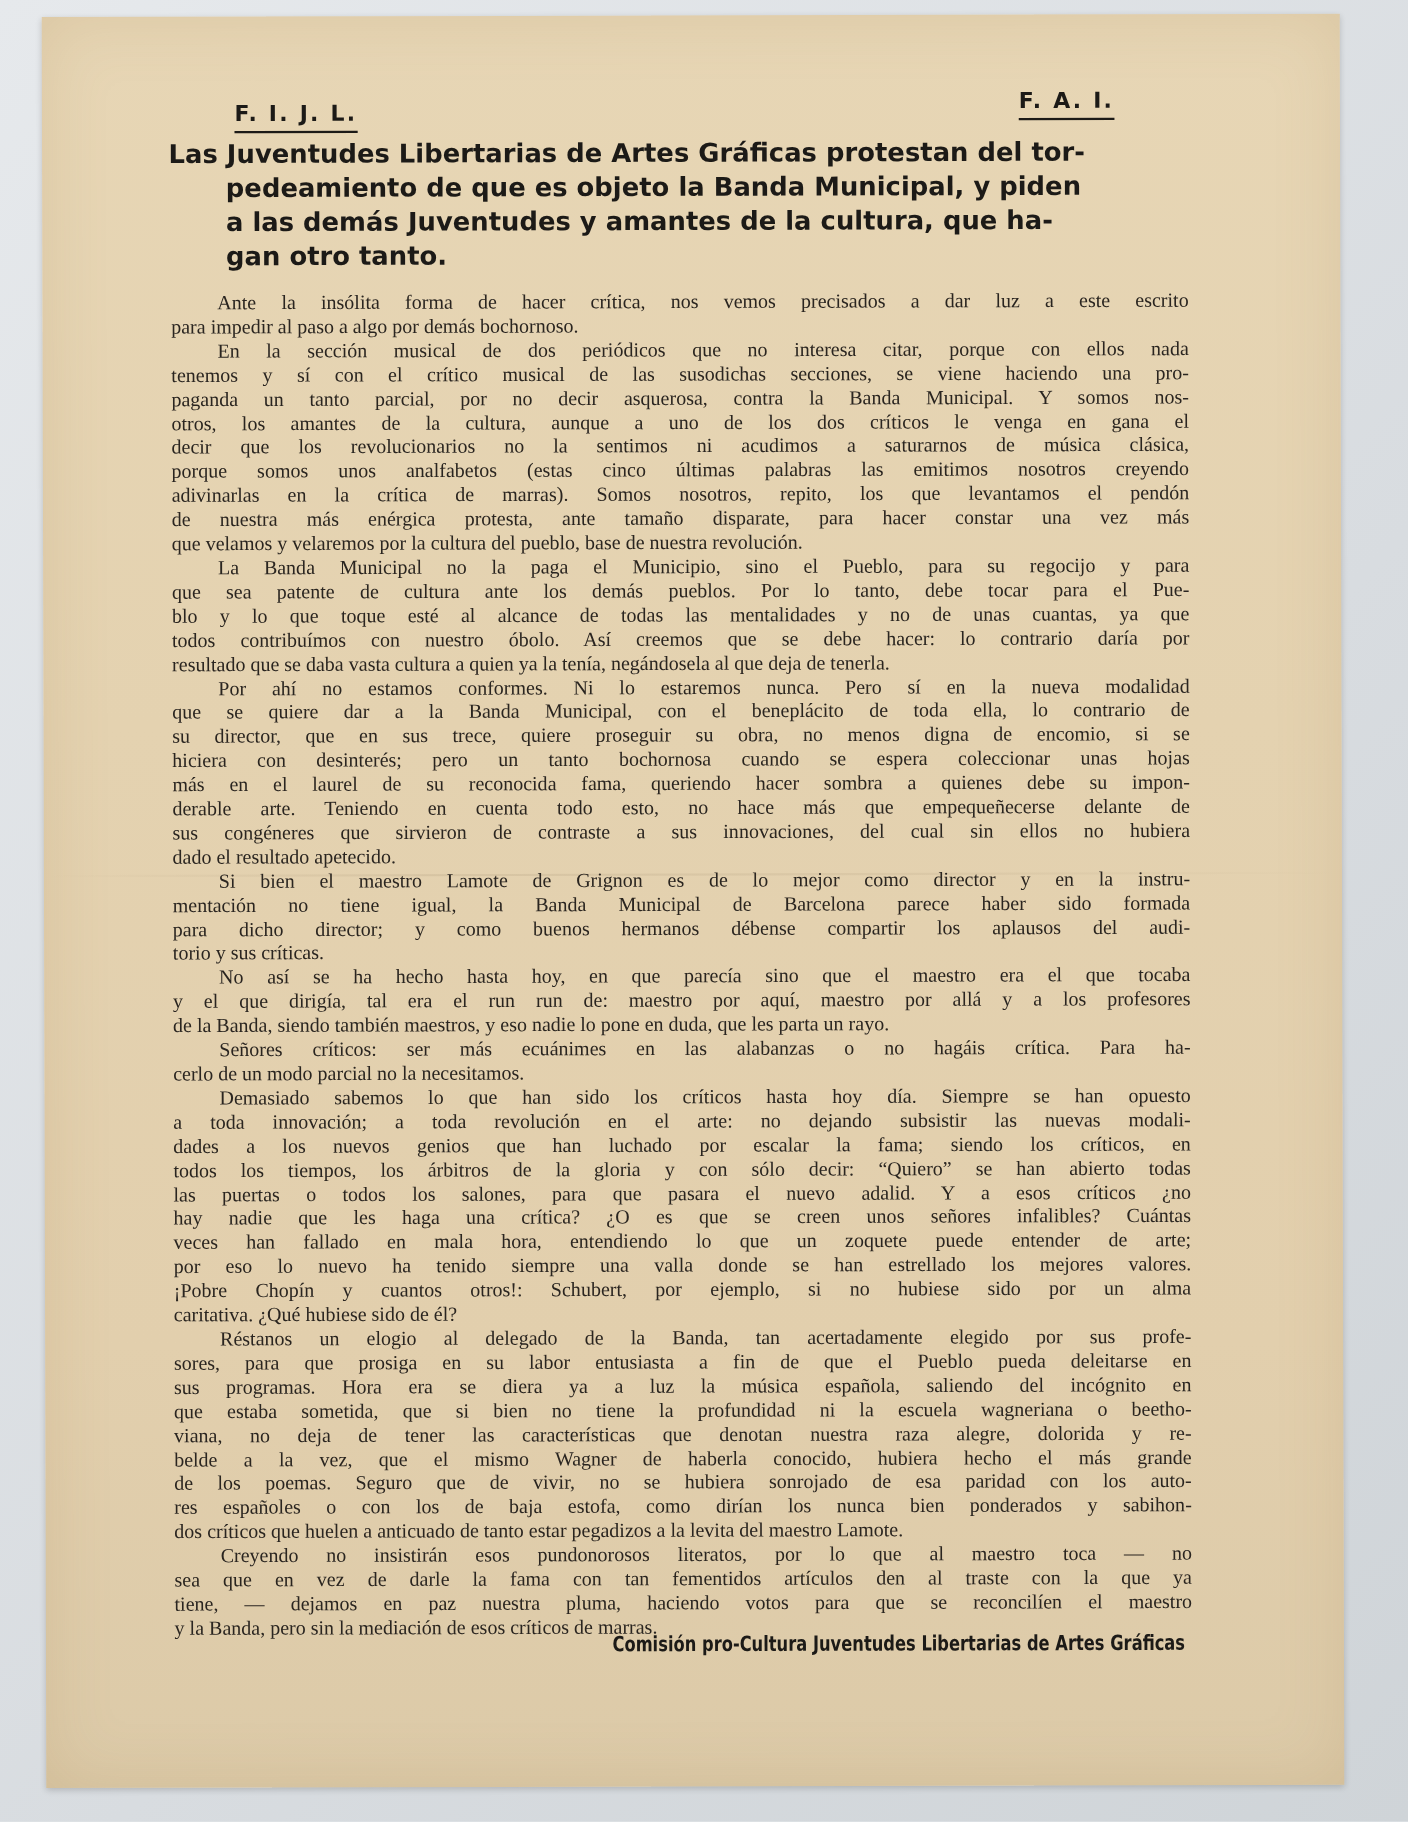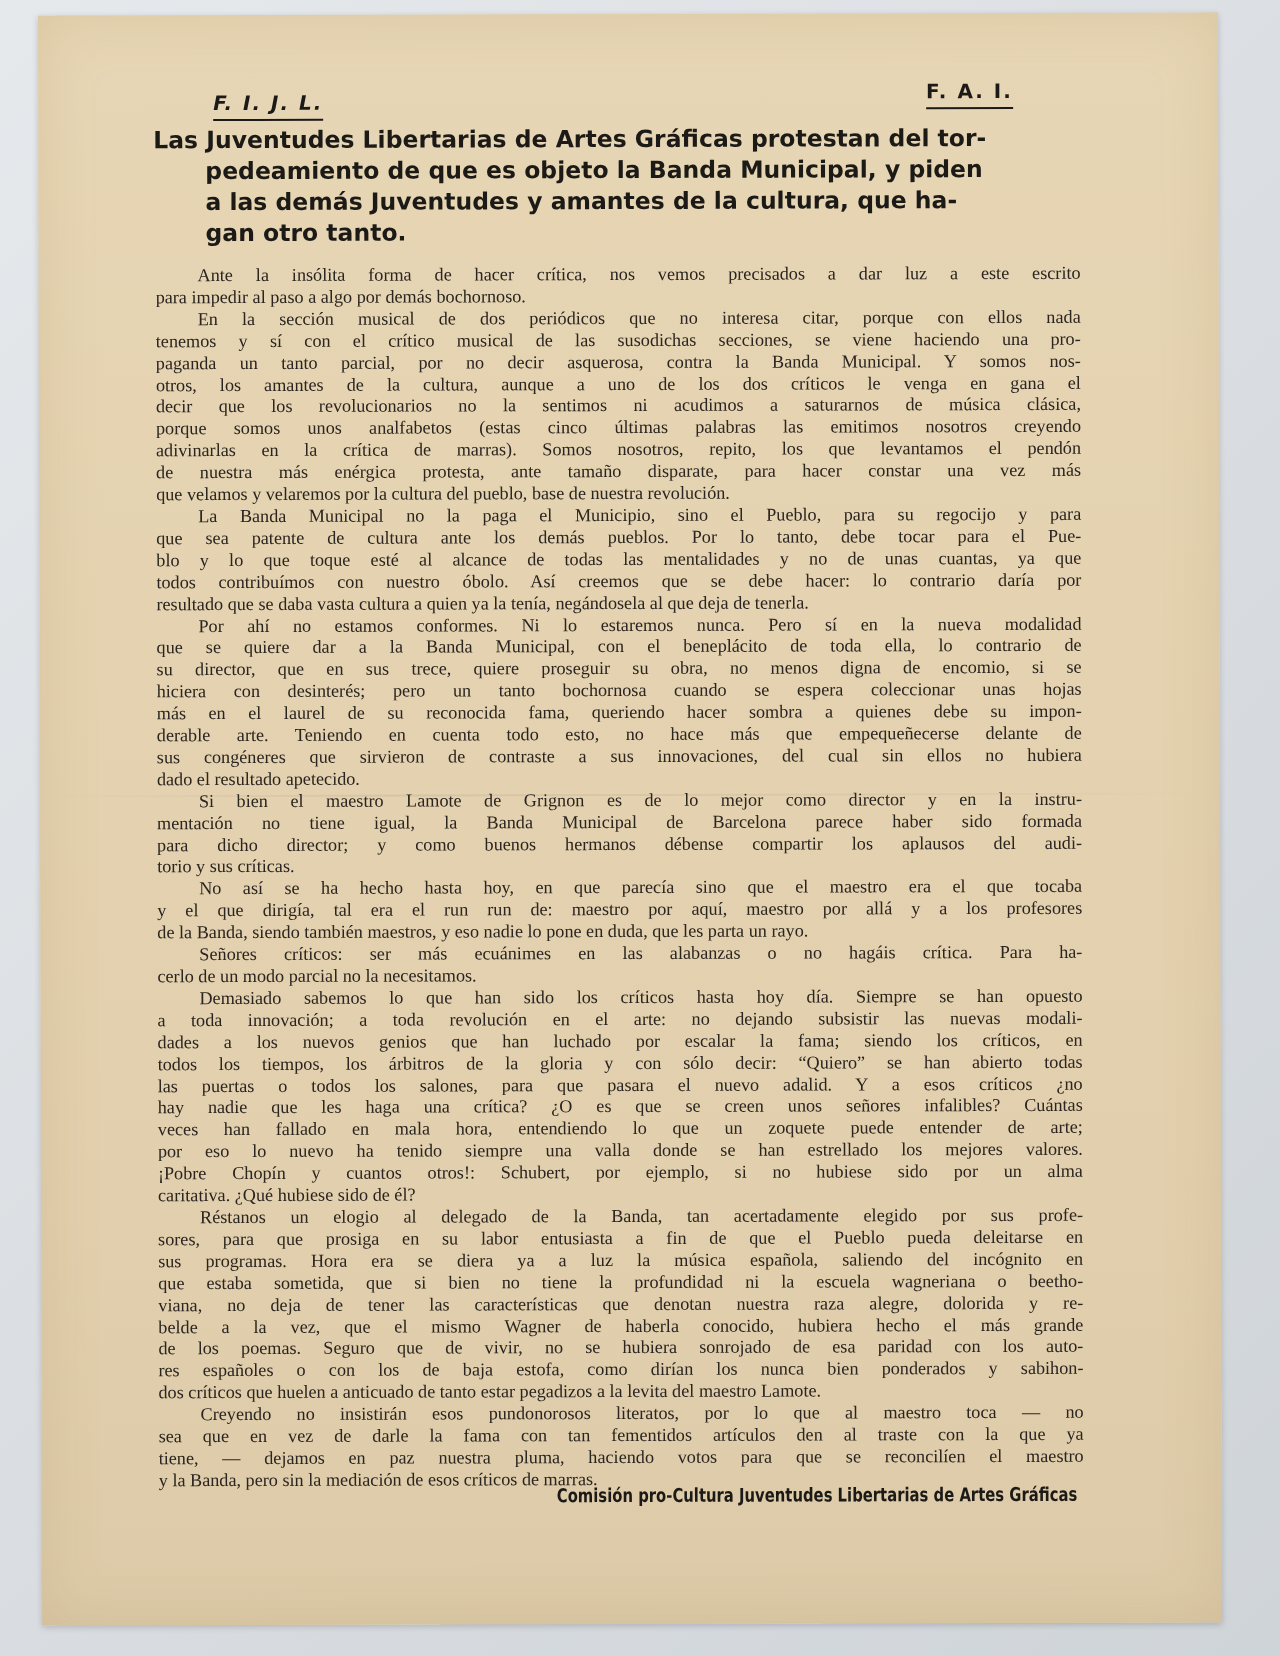--- a/index.html
+++ b/index.html
@@ -28,21 +28,21 @@
   .org {
     position: absolute;
     font-family: "DejaVu Sans", sans-serif;
     font-weight: bold;
     font-size: 20px;
     color: #1c1a17;
     letter-spacing: 2px;
     padding-bottom: 4px;
     border-bottom: 2px solid #1c1a17;
   }
-  .org.left { left: 175px; top: 14px; font-style: italic; }
+  .org.left { left: 175px; top: 14px; }
   .org.right { left: 888px; top: 4px; text-align: center; }
   .headline {
     position: absolute;
     left: 115px; top: 110px; width: 960px;
     font-family: "DejaVu Sans", sans-serif;
     font-weight: bold;
     font-size: 23.5px;
     line-height: 31px;
     color: #1c1a17;
   }

